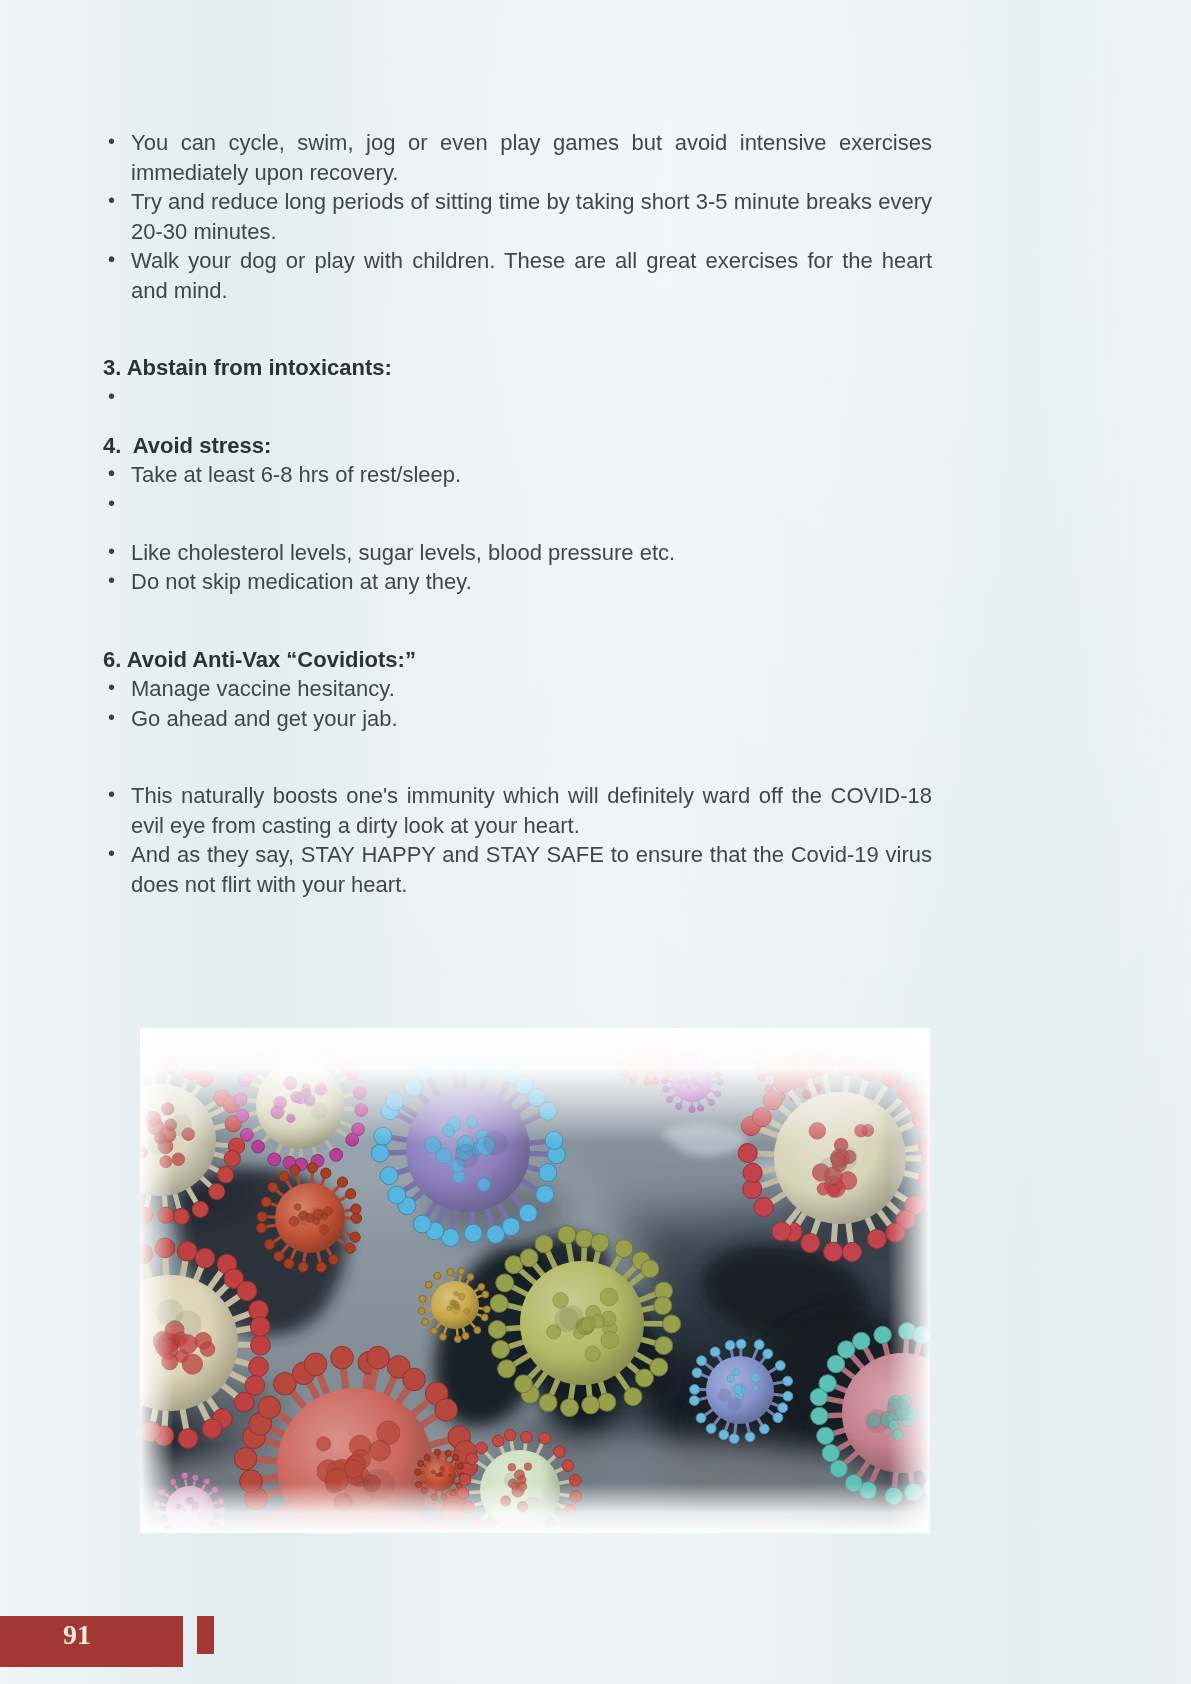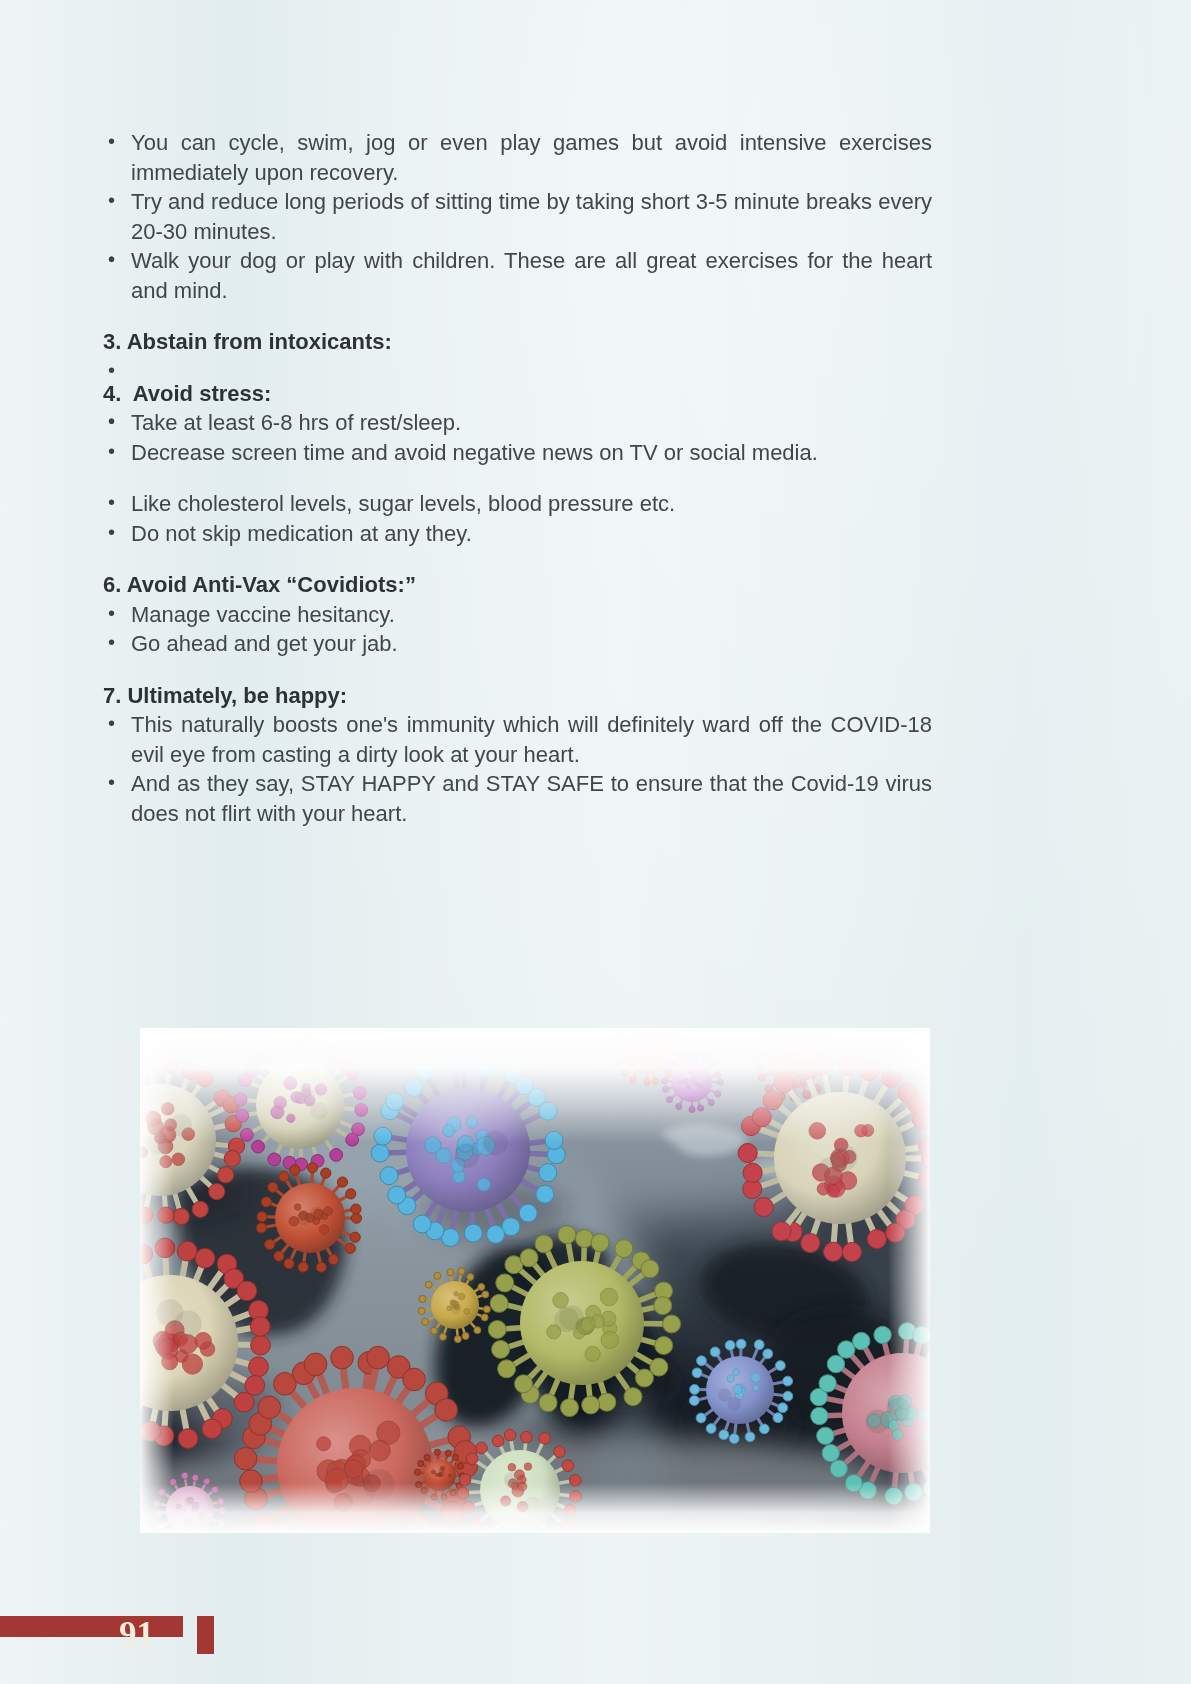--- a/index.html
+++ b/index.html
@@ -13,31 +13,31 @@
         rgba(211,230,234,.26) 86%, rgba(211,230,234,0) 100%),
       radial-gradient(ellipse at 70% 12%, rgba(255,255,255,.35), rgba(255,255,255,0) 55%);
     font-family:"Liberation Sans", sans-serif;
   }
   .content{
     position:absolute; left:103px; top:128px; width:829px;
     color:#41464b; font-size:22px; line-height:29.5px;
   }
   .bullet{position:relative; padding-left:28px; text-align:justify; text-align-last:left;}
   .dot{position:absolute; left:5px; top:-1px; font-size:20px; color:#3c4146;}
-  .section{margin-top:22px;}
+  .section{margin-top:48px;}
   .heading{font-weight:bold; color:#2d3237; white-space:pre-wrap;}
   .figure{
     position:absolute; left:140px; top:1028px; width:790px; height:505px;
   }
   .figure svg{display:block;}
   .footer-bar{
-    position:absolute; left:0; top:1616px; width:183px; height:21px;
+    position:absolute; left:0; top:1616px; width:183px; height:51px;
     background:#a23734; box-sizing:border-box; padding-right:29px;
-    text-align:right; line-height:37px;
-    font-family:"Liberation Serif", serif; font-weight:bold; font-size:35px; color:#f4ecdc;
+    text-align:center; line-height:37px;
+    font-family:"Liberation Serif", serif; font-weight:bold; font-size:28px; color:#f4ecdc;
   }
   .footer-block{
     position:absolute; left:197px; top:1616px; width:17px; height:38px; background:#a23734;
   }
 </style>
 </head>
 <body>
 
 <div class="content">
   <div>
@@ -48,33 +48,32 @@
     </div>
   <div>
       <div class="section">
         <div class="heading">3. Abstain from intoxicants:</div>
         <div class="bullet"><span class="dot">•</span></div>
       </div>
       <div class="section">
         <div class="heading">4.  Avoid stress:</div>
         <div class="bullet"><span class="dot">•</span></div>
         <div class="bullet"><span class="dot">•</span><span>Take at least 6-8 hrs of rest/sleep.</span></div>
-        <div class="bullet"><span class="dot">•</span><span>Decrease screen time and avoid negative news on TV or social media.</span></div>
+        <div class="bullet"><span class="dot">•</span></div>
       </div>
       <div class="section">
         <div class="bullet"><span class="dot">•</span><span>Like cholesterol levels, sugar levels, blood pressure etc.</span></div>
         <div class="bullet"><span class="dot">•</span><span>Do not skip medication at any they.</span></div>
       </div>
       <div class="section">
         <div class="heading">6. Avoid Anti-Vax “Covidiots:”</div>
         <div class="bullet"><span class="dot">•</span><span>Manage vaccine hesitancy.</span></div>
         <div class="bullet"><span class="dot">•</span><span>Go ahead and get your jab.</span></div>
       </div>
       <div class="section">
-        <div class="heading">7. Ultimately, be happy:</div>
         <div class="bullet"><span class="dot">•</span><span>This naturally boosts one's immunity which will definitely ward off the COVID-18 evil eye from casting a dirty look at your heart.</span></div>
         <div class="bullet"><span class="dot">•</span><span>And as they say, STAY HAPPY and STAY SAFE to ensure that the Covid-19 virus does not flirt with your heart.</span></div>
       </div>
     </div>
 </div>
 
 <div class="figure">
   <svg width="790" height="505" viewBox="0 0 790 505" xmlns="http://www.w3.org/2000/svg">
       <defs>
         <linearGradient id="bgGrad" x1="0" y1="0" x2="0" y2="1">

